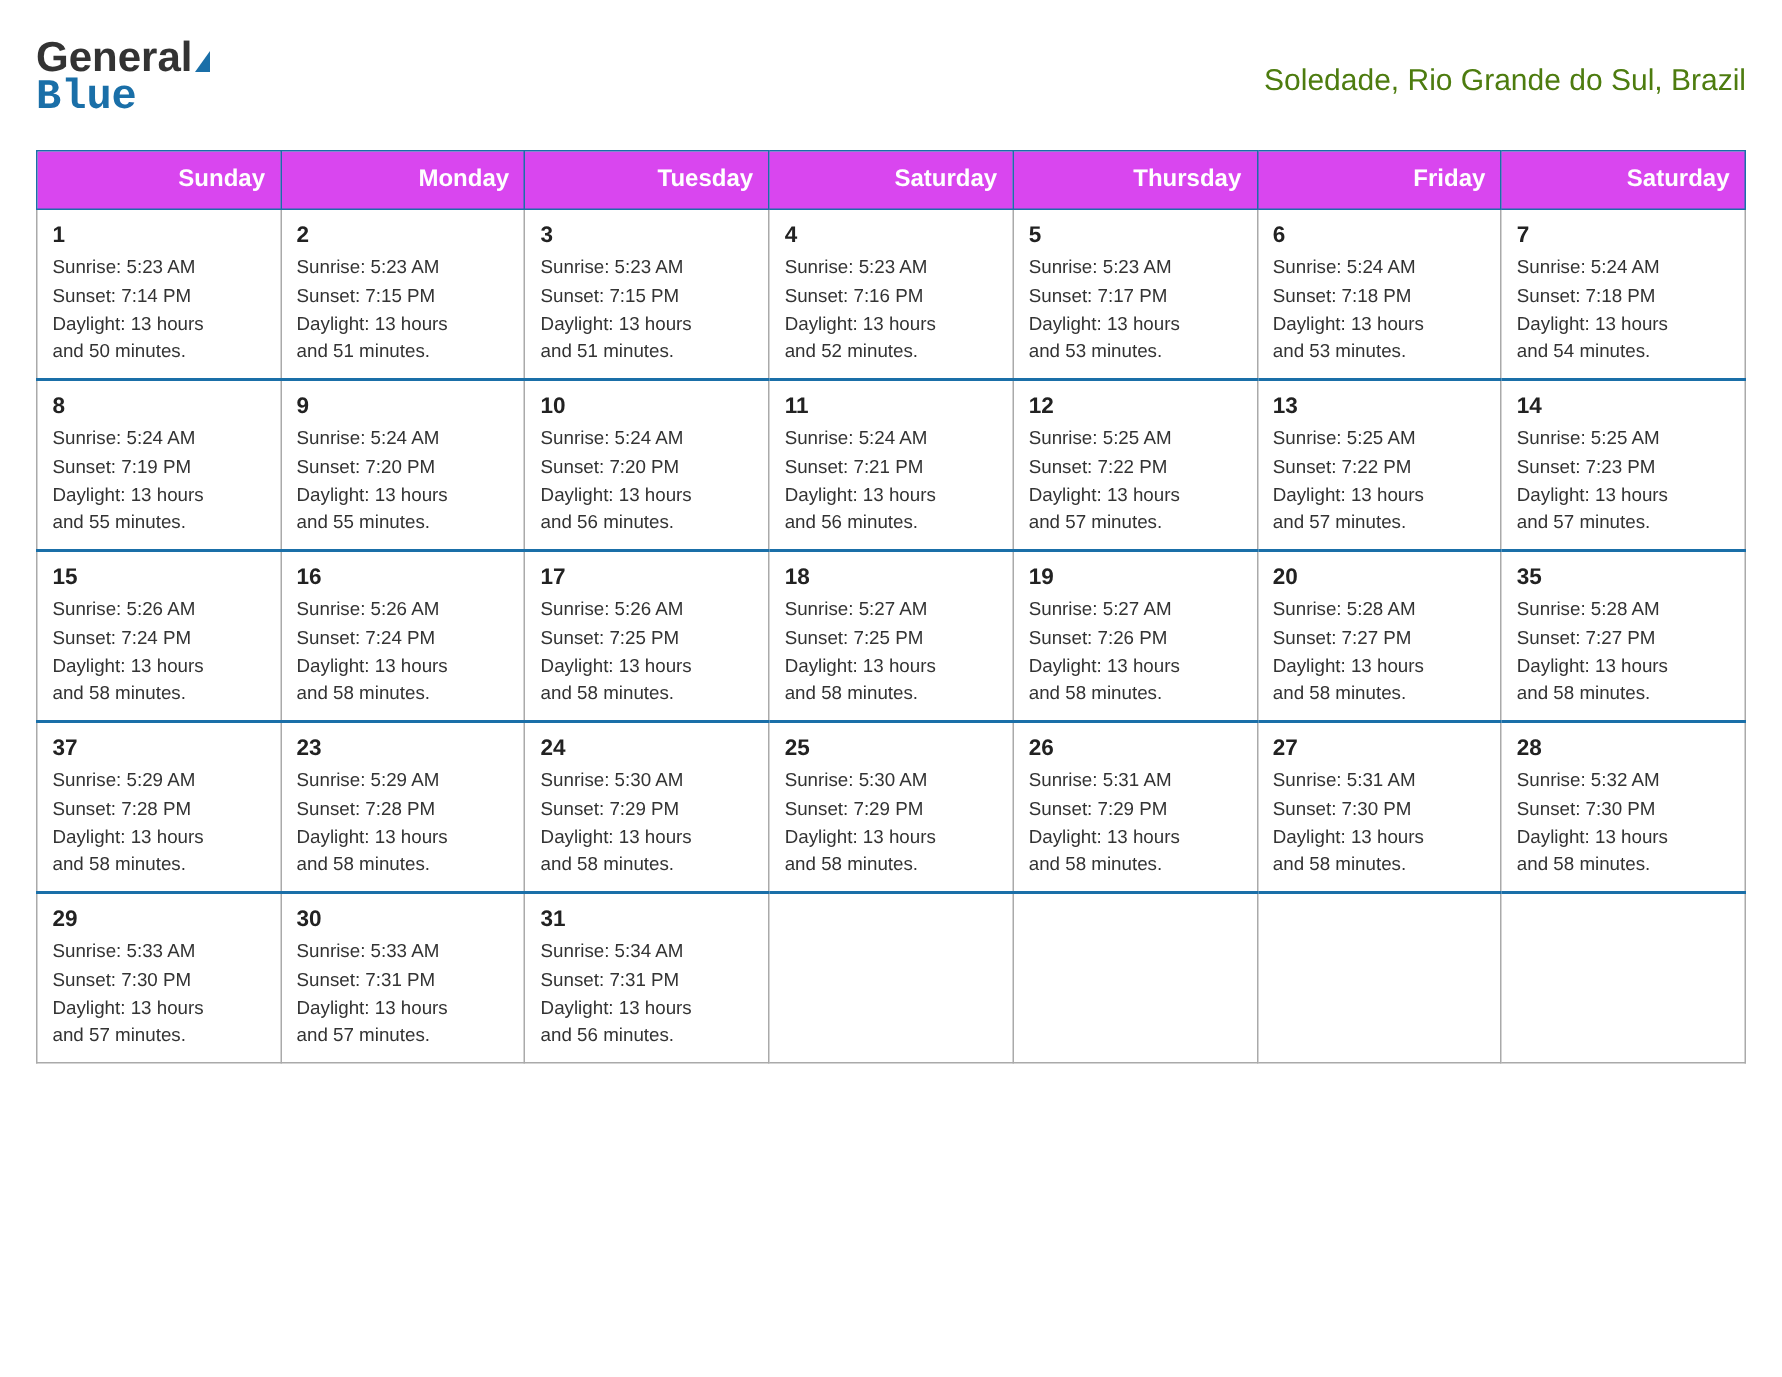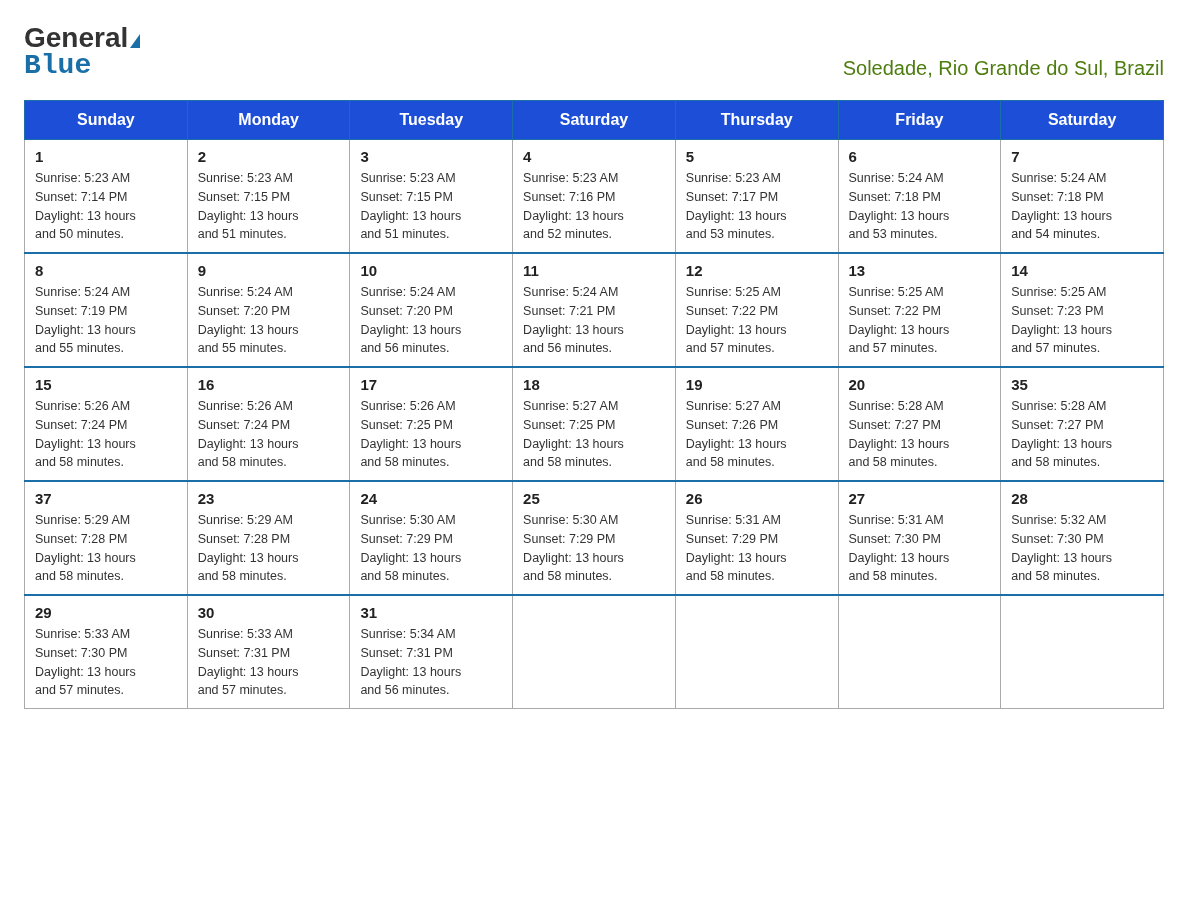--- a/index.html
+++ b/index.html
@@ -6,21 +6,21 @@
     body {
       font-family: Arial, sans-serif;
       background: #ffffff;
       padding: 24px;
       width: 1188px;
       min-height: 918px;
     }
     .header {
       display: flex;
       justify-content: space-between;
-      align-items: flex-end;
+      align-items: center;
       margin-bottom: 20px;
     }
     .logo {
       display: flex;
       flex-direction: column;
       align-items: flex-start;
     }
     .logo-general {
       font-size: 28px;
       font-weight: bold;
@@ -58,26 +58,26 @@
       font-size: 20px;
       color: #4d7c0f;
       margin-top: 4px;
     }
     .calendar {
       width: 100%;
       border-collapse: collapse;
       border: 1px solid #aaa;
     }
     .calendar th {
-      background-color: #1d4ed8;
+      background-color: #d946ef;
       color: #ffffff;
       font-size: 16px;
       font-weight: bold;
       padding: 10px 10px;
-      text-align: center;
+      text-align: right;
       border: 1px solid #1a6fa8;
     }
     .calendar td {
       border: 1px solid #aaa;
       vertical-align: top;
       padding: 8px 10px;
       width: 14.28%;
       min-height: 100px;
     }
     .day-number {

